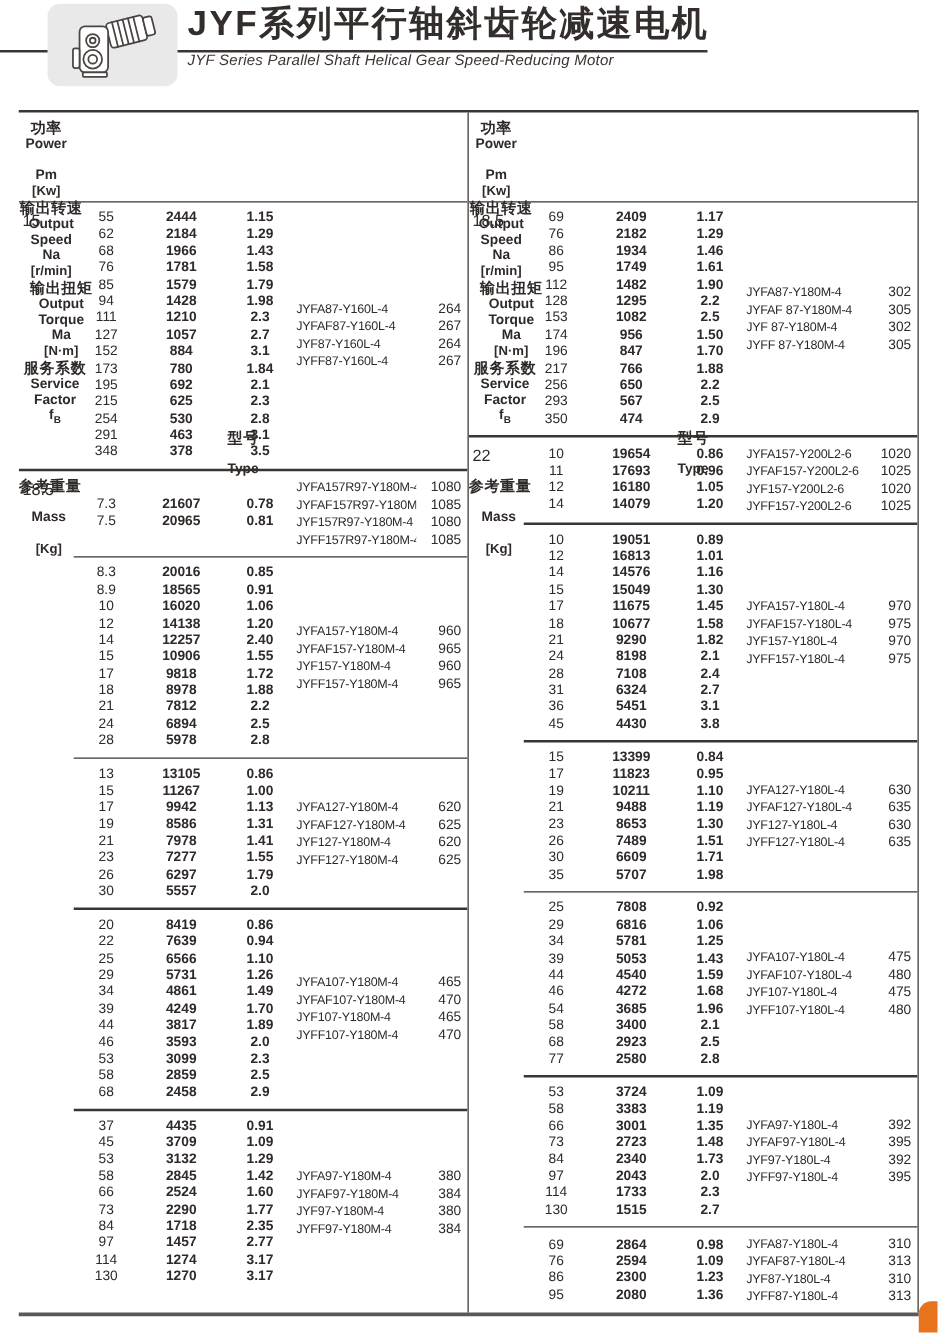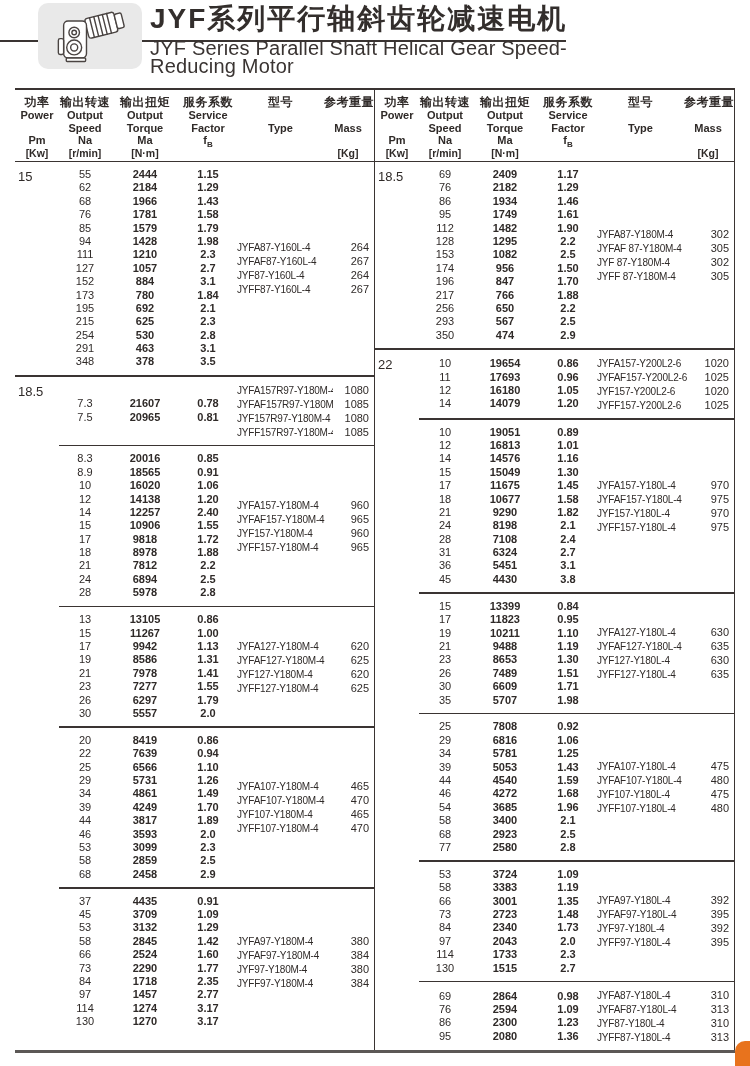--- a/index.html
+++ b/index.html
@@ -18,29 +18,29 @@
   
   .page-header{position:absolute;left:0;top:0;width:648px;height:88px;}
   .header-rule{position:absolute;left:0;top:40px;width:566px;height:2px;background:var(--line);}
   .logo-box{
     position:absolute;left:38px;top:3px;width:104px;height:66px;
     background:var(--logo-bg);border-radius:10px;z-index:2;
     display:flex;align-items:center;justify-content:center;
   }
   .titles{position:absolute;left:150px;top:3px;}
   .title{margin:0;font-size:28px;line-height:32px;font-weight:bold;letter-spacing:2px;color:#332e2c;}
-  .subtitle{margin-top:4px;font-size:20px;line-height:18px;letter-spacing:.2px;color:#3a3432;}
+  .subtitle{margin-top:4px;font-size:12px;line-height:18px;letter-spacing:.2px;color:#3a3432;font-style:italic;}
   
   .spec-table{
     position:absolute;left:15px;top:88px;width:720px;height:965px;
     border-top:2px solid var(--line);border-bottom:3px solid #5c5856;
     display:flex;
   }
   .half{width:360px;height:100%;overflow:hidden;border-right:1.5px solid var(--line);}
-  .thead{height:72px;display:flex;border-bottom:1.5px solid var(--line);padding-top:5px;}
+  .thead{height:72px;display:flex;border-bottom:1.5px solid var(--line);padding-top:5px;flex-direction:column;}
   .hcell{display:flex;flex-direction:column;text-align:center;font-weight:bold;}
   .c0{width:44px}.c1{width:52px}.c2{width:68px}.c3{width:58px}.c4{flex:1}.c5{width:50px;padding-right:2px}
   .hline{font-size:11px;line-height:12.5px;min-height:12.5px;white-space:nowrap;}
   .hline.zh{font-size:12px;line-height:14px;min-height:14px;letter-spacing:.5px;}
   .hline.unit{font-size:10.5px;}
   .hline sub{font-size:8px;}
   .section{display:flex;}
   .section.ruled{border-top:2px solid var(--line);}
   .power-cell{width:44px;font-size:13px;padding:7px 0 0 3px;}
   .section-content{flex:1;min-width:0;}

